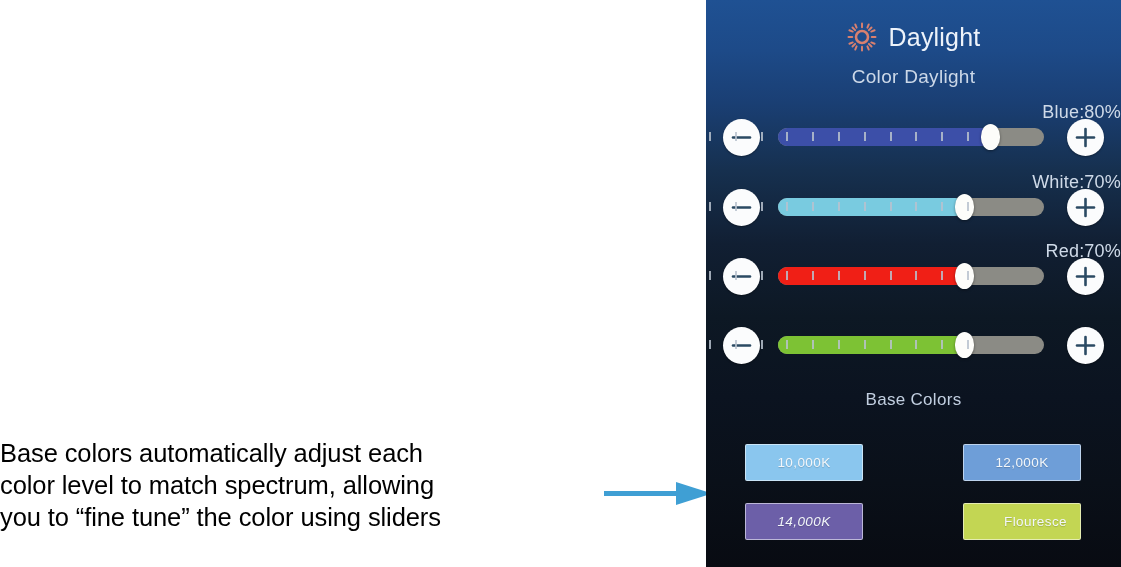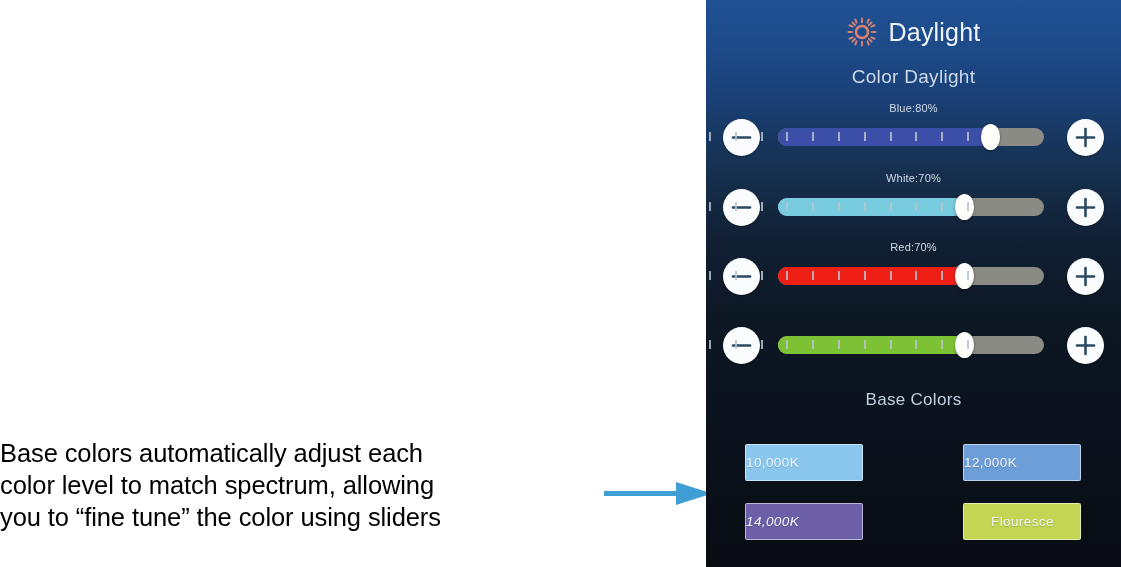--- a/index.html
+++ b/index.html
@@ -61,21 +61,21 @@
   }
 
   
   #app-header {
     position: absolute;
     left: 0;
     top: 12px;
     width: 100%;
     height: 40px;
     display: flex;
-    align-items: center;
+    align-items: flex-end;
     justify-content: center;
     gap: 12px;
   }
   #sun-icon {
     width: 30px;
     height: 30px;
     flex: 0 0 auto;
     display: block;
   }
   #app-title {
@@ -103,22 +103,22 @@
     position: absolute;
     left: 0;
     width: 415px;
     height: 66px;
   }
   .slider-label {
     position: absolute;
     top: 0px;
     left: 0;
     width: 415px;
-    text-align: center;
-    font-size: 11px;
+    text-align: right;
+    font-size: 18px;
     color: #cfdae8;
     font-family: "Liberation Sans", sans-serif;
     letter-spacing: 0.2px;
   }
   .circle-btn {
     position: absolute;
     top: 17px;
     width: 37px;
     height: 37px;
     border-radius: 50%;
@@ -187,20 +187,21 @@
     height: 115px;
   }
   .base-btn {
     position: absolute;
     width: 118px;
     height: 37px;
     border: 1px solid rgba(255,255,255,0.55);
     border-radius: 2px;
     display: flex;
     align-items: center;
+    justify-content: center;
     font-family: "Liberation Sans", sans-serif;
     font-size: 13.5px;
     letter-spacing: 0.4px;
     color: #f2f6fa;
     text-shadow: 0 1px 1px rgba(0,0,0,0.18);
     box-sizing: border-box;
   }
   .base-btn.pos0 { left: 39px;  top: 6px; }
   .base-btn.pos1 { left: 257px; top: 6px; }
   .base-btn.pos2 { left: 39px;  top: 65px; font-style: italic; }

